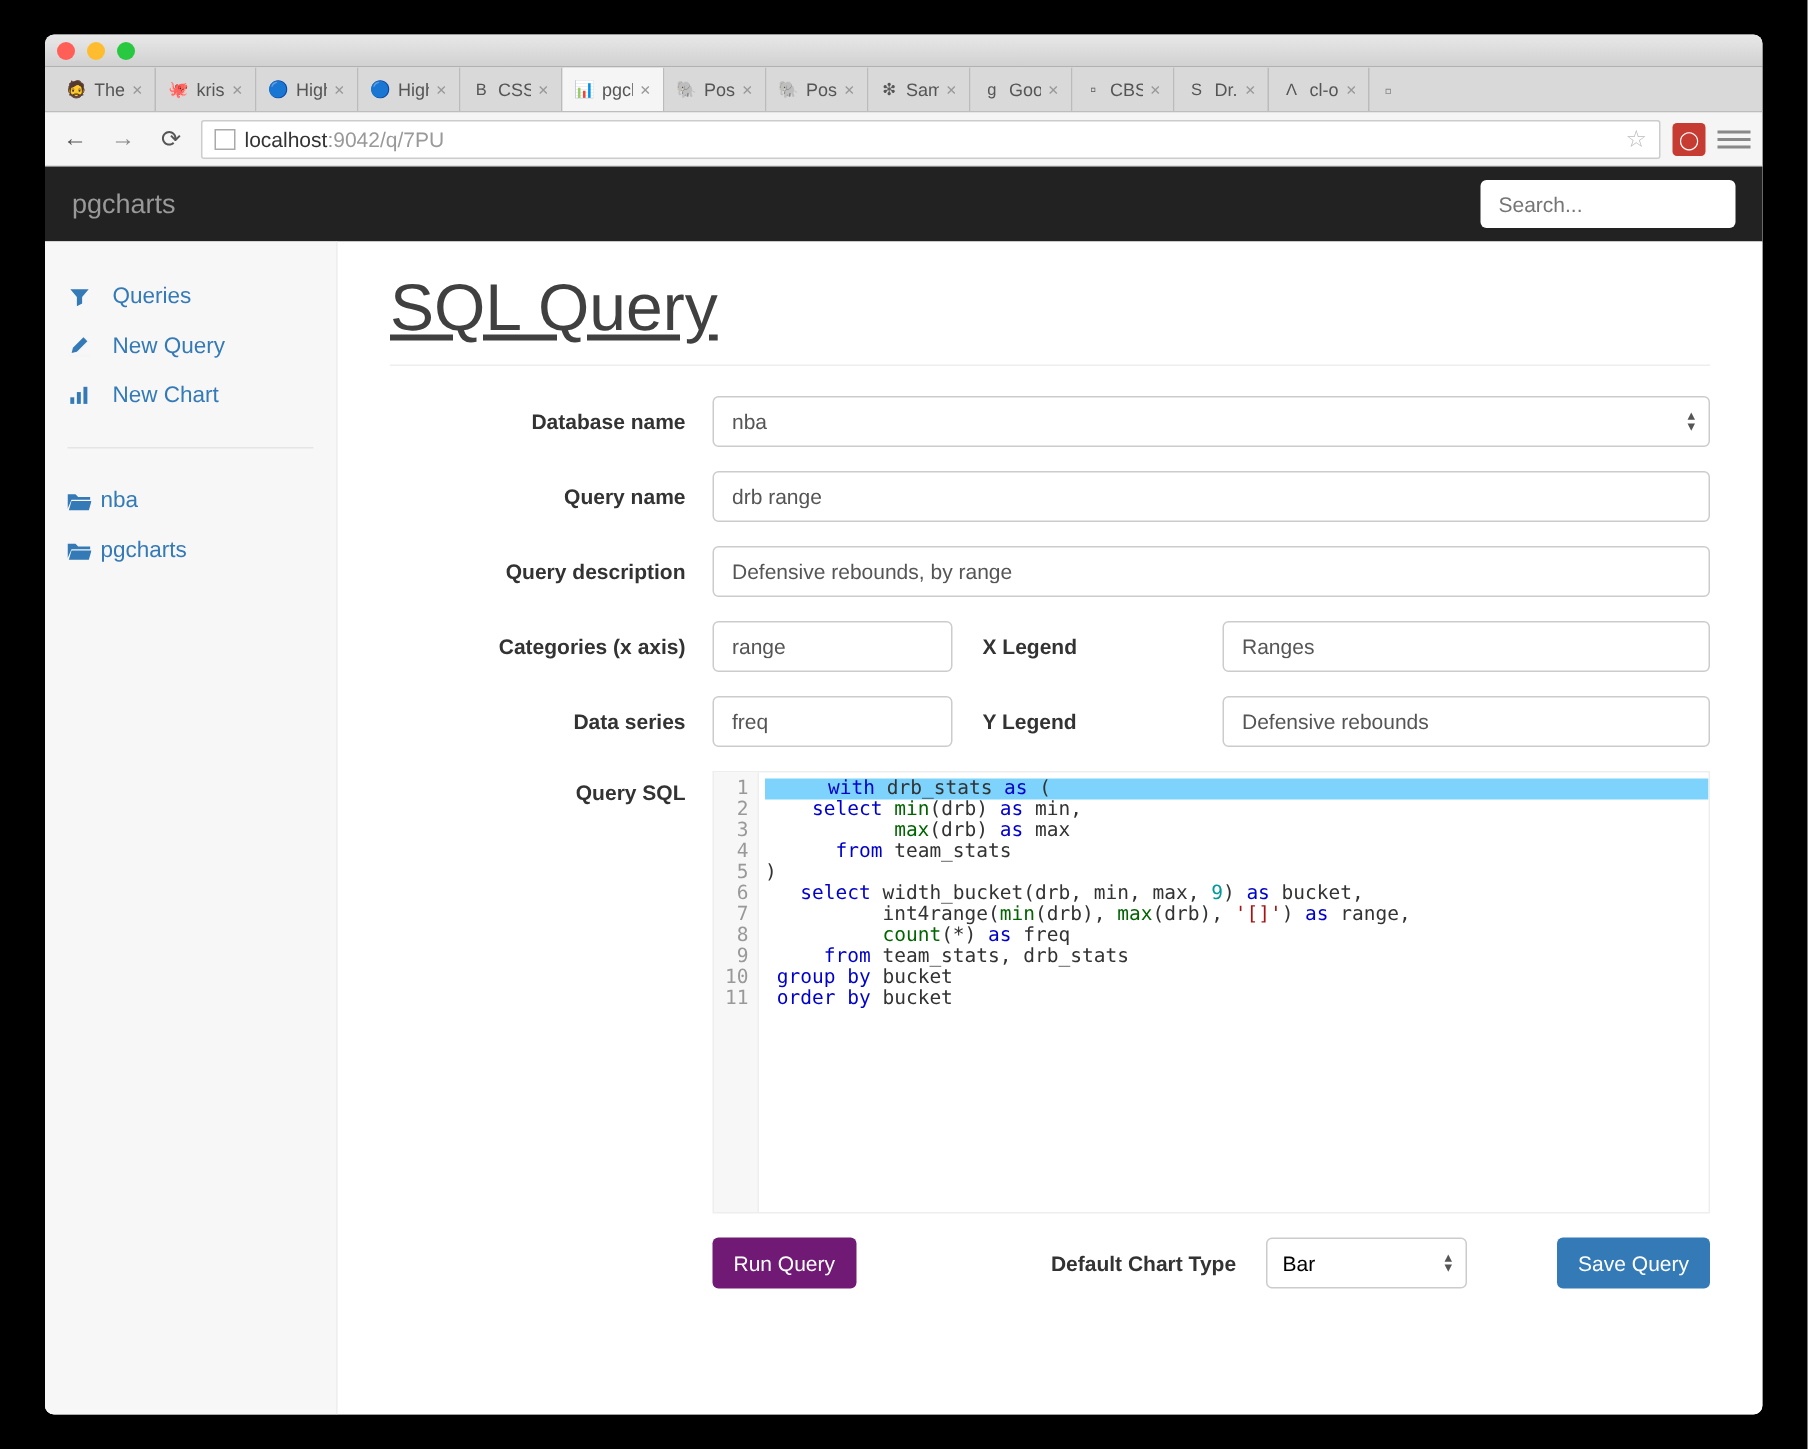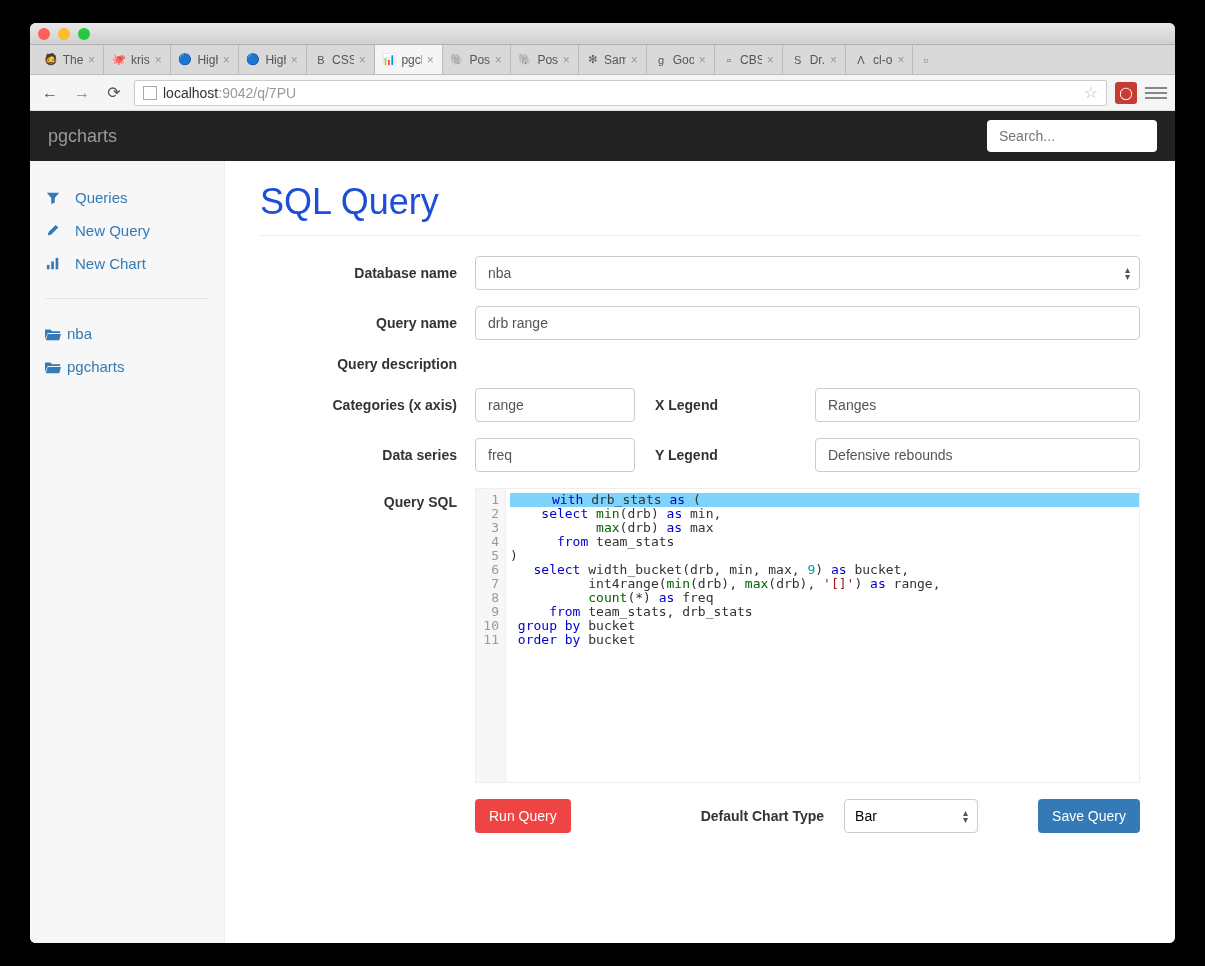--- a/index.html
+++ b/index.html
@@ -33,21 +33,21 @@
 .app-navbar { height: 50px; background: #222; color: #999; display: flex; align-items: center; padding: 0 18px; justify-content: space-between; }
 .brand { color: #999; font-size: 18px; }
 .searchbox { width: 170px; height: 32px; background: #fff; border-radius: 4px; border: none; padding: 0 12px; font-size: 14px; color: #555; }
 .app-body { flex: 1; display: flex; background: #fff; overflow: hidden; }
 .sidebar { width: 195px; background: #f7f7f7; padding: 20px 15px; border-right: 1px solid #eee; }
 .side-item { display: flex; align-items: center; gap: 14px; padding: 8px 0; color: #337ab7; font-size: 15px; cursor: pointer; }
 .side-item .icn { width: 16px; display: inline-flex; justify-content: center; }
 .side-sep { height: 1px; background: #e5e5e5; margin: 18px 0; }
 .folder-item { display: flex; align-items: center; gap: 6px; padding: 8px 0; color: #337ab7; font-size: 15px; cursor: pointer; }
 .main { flex: 1; padding: 20px 35px; overflow: auto; }
-.page-title { font-size: 36px; font-weight: 500; color: #1d4ed8; margin-bottom: 12px; }
+.page-title { font-size: 44px; font-weight: 500; color: #404040; margin-bottom: 12px; text-decoration: underline; }
 hr { border: none; border-top: 1px solid #eee; margin-bottom: 20px; }
 .form-row { display: flex; align-items: center; margin-bottom: 16px; }
 .form-label { width: 215px; text-align: right; padding-right: 18px; font-weight: 700; color: #333; font-size: 14px; }
 .form-field { flex: 1; }
 .ctrl { width: 100%; height: 34px; border: 1px solid #ccc; border-radius: 4px; padding: 0 12px; font-size: 14px; color: #555; background: #fff; }
 select.ctrl { appearance: none; background: #fff; }
 .select-wrap { position: relative; }
 .select-arrows { position: absolute; right: 10px; top: 50%; transform: translateY(-50%); font-size: 10px; color: #555; pointer-events: none; display: flex; flex-direction: column; line-height: 7px; }
 .two-col { display: flex; gap: 20px; align-items: center; }
 .two-col .ctrl.small { width: 160px; }
@@ -57,21 +57,21 @@
 .gutter { width: 30px; background: #f7f7f7; color: #999; text-align: right; padding: 4px 6px 0 0; line-height: 14px; border-right: 1px solid #eee; }
 .codearea { flex: 1; padding: 4px 0 0 4px; line-height: 14px; white-space: pre; color: #333; overflow: auto; }
 .codeline { height: 14px; }
 .codeline.current { background: #7dd3fc; padding-left: 42px; }
 .kw { color: #0000cd; }
 .fn { color: #006400; }
 .str { color: #a31515; }
 .num { color: #009999; }
 .action-row { display: flex; align-items: center; margin-top: 16px; padding-left: 215px; gap: 20px; }
 .btn { height: 34px; padding: 0 14px; border: none; border-radius: 4px; font-size: 14px; cursor: pointer; color: #fff; }
-.btn-success { background: #ef4444; }
+.btn-success { background: #701a75; }
 .btn-primary { background: #337ab7; }
 .chart-label { font-weight: 700; color: #333; }
 .chart-select-wrap { position: relative; width: 134px; }
 .chart-select { width: 100%; height: 34px; border: 1px solid #ccc; border-radius: 4px; padding: 0 10px; font-size: 14px; appearance: none; background: #fff; }
 .spacer { flex: 1; }
 svg { display: block; }
 </style>
 </head>
 <body>
 
@@ -243,20 +243,23 @@
 
       <div class="form-row">
         <div class="form-label">Query name</div>
         <div class="form-field">
           <input class="ctrl" value="drb range" style="">
         </div>
       </div>
 
       <div class="form-row">
         <div class="form-label">Query description</div>
+        <div class="form-field">
+          <input class="ctrl" value="Defensive rebounds, by range" style="">
+        </div>
       </div>
 
       <div class="form-row">
         <div class="form-label">Categories (x axis)</div>
         <div class="form-field two-col">
           <input class="ctrl small" value="range" style="">
           <div class="mid-label">X Legend</div>
           <input class="ctrl wide" value="Ranges" style="">
         </div>
       </div>

